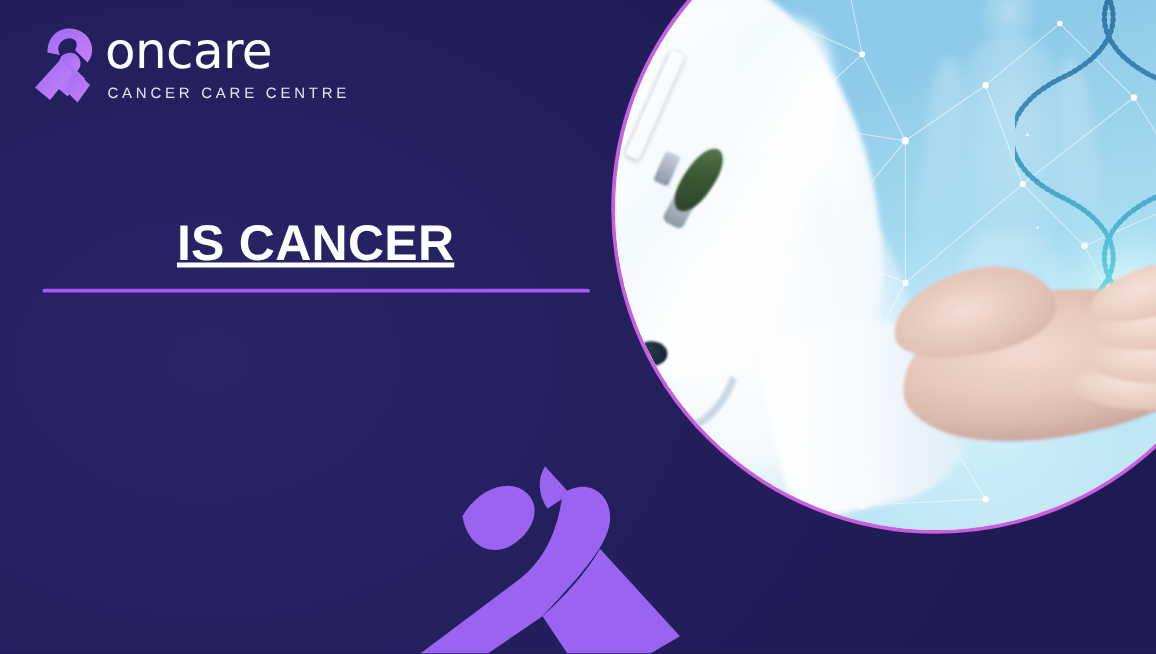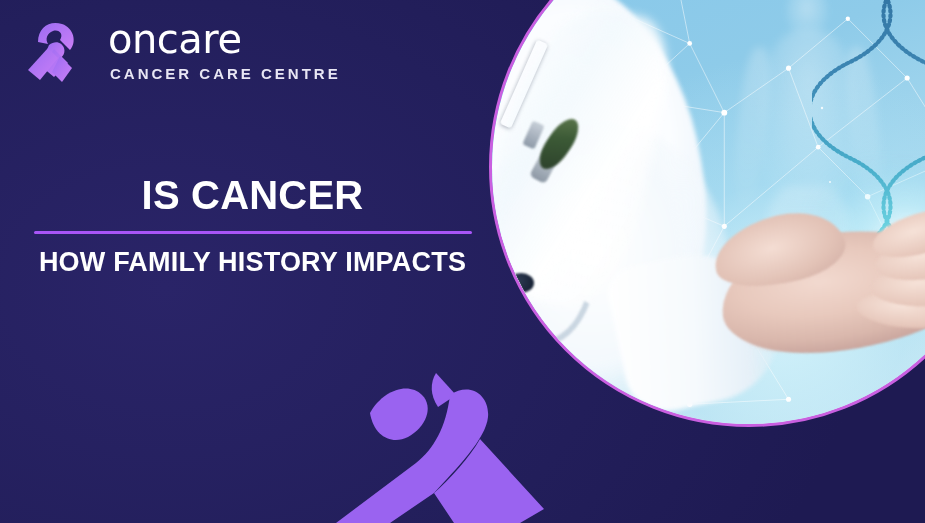--- a/index.html
+++ b/index.html
@@ -18,37 +18,37 @@
     background-image:
        radial-gradient(ellipse 700px 520px at 18% 55%, #2a2468 0%, #231f5c 55%, #1e1a52 100%);
   }
 
   
   .logo {
     position:absolute;
     left:24px; top:18px;
     display:flex;
     align-items:center;
-    gap:24px;
+    gap:0;
     z-index:30;
   }
   .logo-mark { position:relative; width:60px; height:66px; flex:none; }
   .logo-text { display:flex; flex-direction:column; justify-content:center; }
   .logo-word {
     color:#ffffff;
     font-size:40px;
     font-weight:400;
     letter-spacing:-0.5px;
     line-height:0.95;
     font-family:"DejaVu Sans", sans-serif;
   }
   .logo-tag {
     color:#e8e6f4;
-    font-size:15px;
-    font-weight:700;
+    font-size:12px;
+    font-weight:400;
     letter-spacing:3.0px;
     margin-top:7px;
     margin-left:2px;
     font-family:"Liberation Sans", sans-serif;
   }
 
   
   .photo-circle {
     position:absolute;
     left:489px;
@@ -282,20 +282,21 @@
     text-align:center;
     z-index:25;
   }
   .h-line {
     color:#ffffff;
     font-size:40px;
     font-weight:bold;
     line-height:1.18;
     letter-spacing:0.2px;
     font-family:"Liberation Sans", sans-serif;
+    text-decoration:underline;
   }
   .divider {
     width:438px;
     height:2.5px;
     margin:12px auto 11px auto;
     background:#a855f7;
     border-radius:2px;
   }
   .sub-line {
     color:#ffffff;
@@ -494,16 +495,15 @@
     </div>
     <div class="logo-text">
       <div class="logo-word">oncare</div>
       <div class="logo-tag">CANCER CARE CENTRE</div>
     </div>
   </div>
 
   <div class="headline">
     <div class="h-line">IS CANCER</div>
     <div class="divider"></div>
-    <div class="sub-line">HOW FAMILY HISTORY IMPACTS</div>
   </div>
 
 </div>
 
 </body></html>

